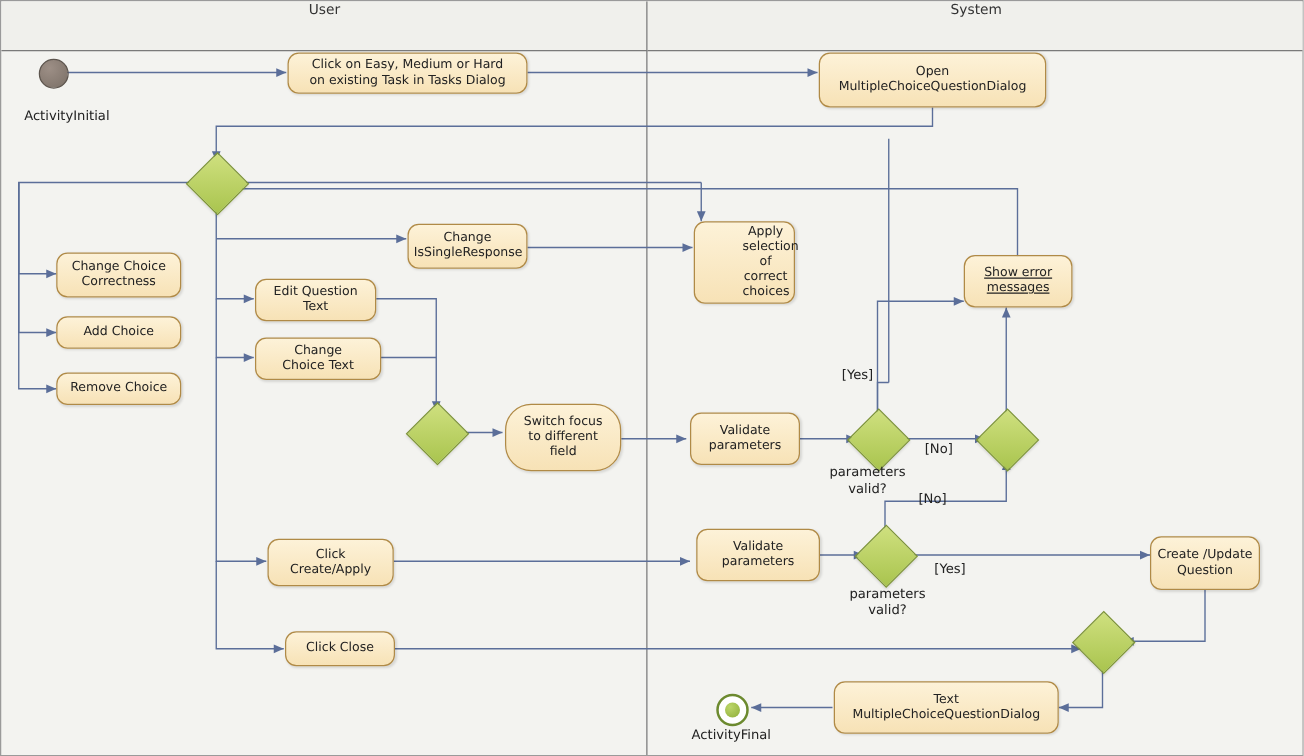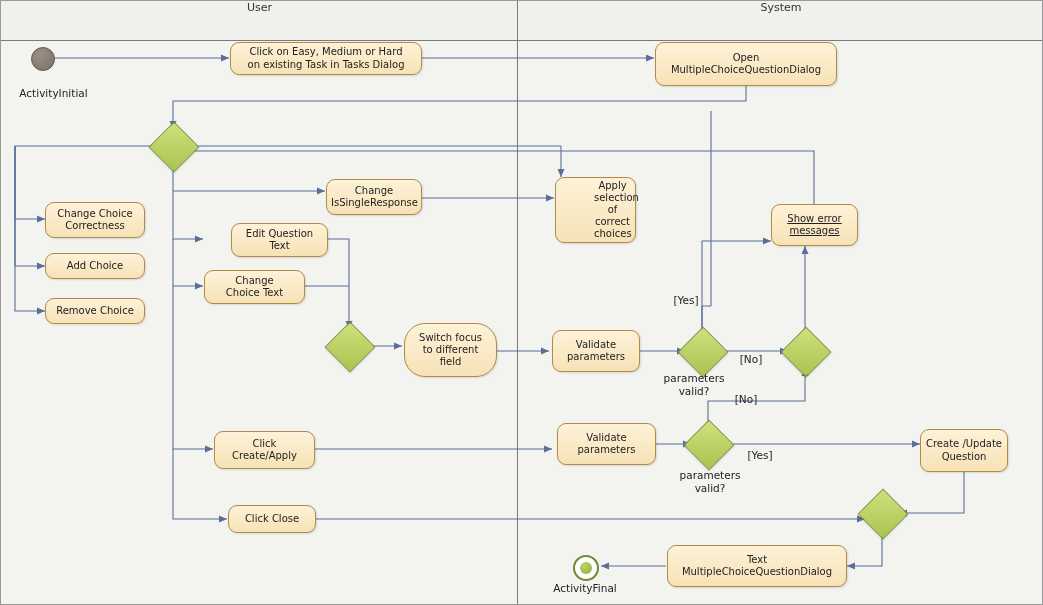--- a/index.html
+++ b/index.html
@@ -186,21 +186,21 @@
     <span>Change Choice
 Correctness</span>
   </div>
   <div class="node" style="left:44px;top:252px;width:100px;height:26px;">
     <span>Add Choice</span>
   </div>
   <div class="node" style="left:44px;top:297px;width:100px;height:26px;">
     <span>Remove Choice</span>
   </div>
 
-  <div class="node" style="left:203px;top:222px;width:97px;height:34px;margin-left:27px;">
+  <div class="node" style="left:203px;top:222px;width:97px;height:34px;">
     <span>Edit Question
 Text</span>
   </div>
   <div class="node" style="left:203px;top:269px;width:101px;height:34px;">
     <span>Change
 Choice Text</span>
   </div>
 
   <div class="node" style="left:325px;top:178px;width:96px;height:36px;">
     <span>Change

